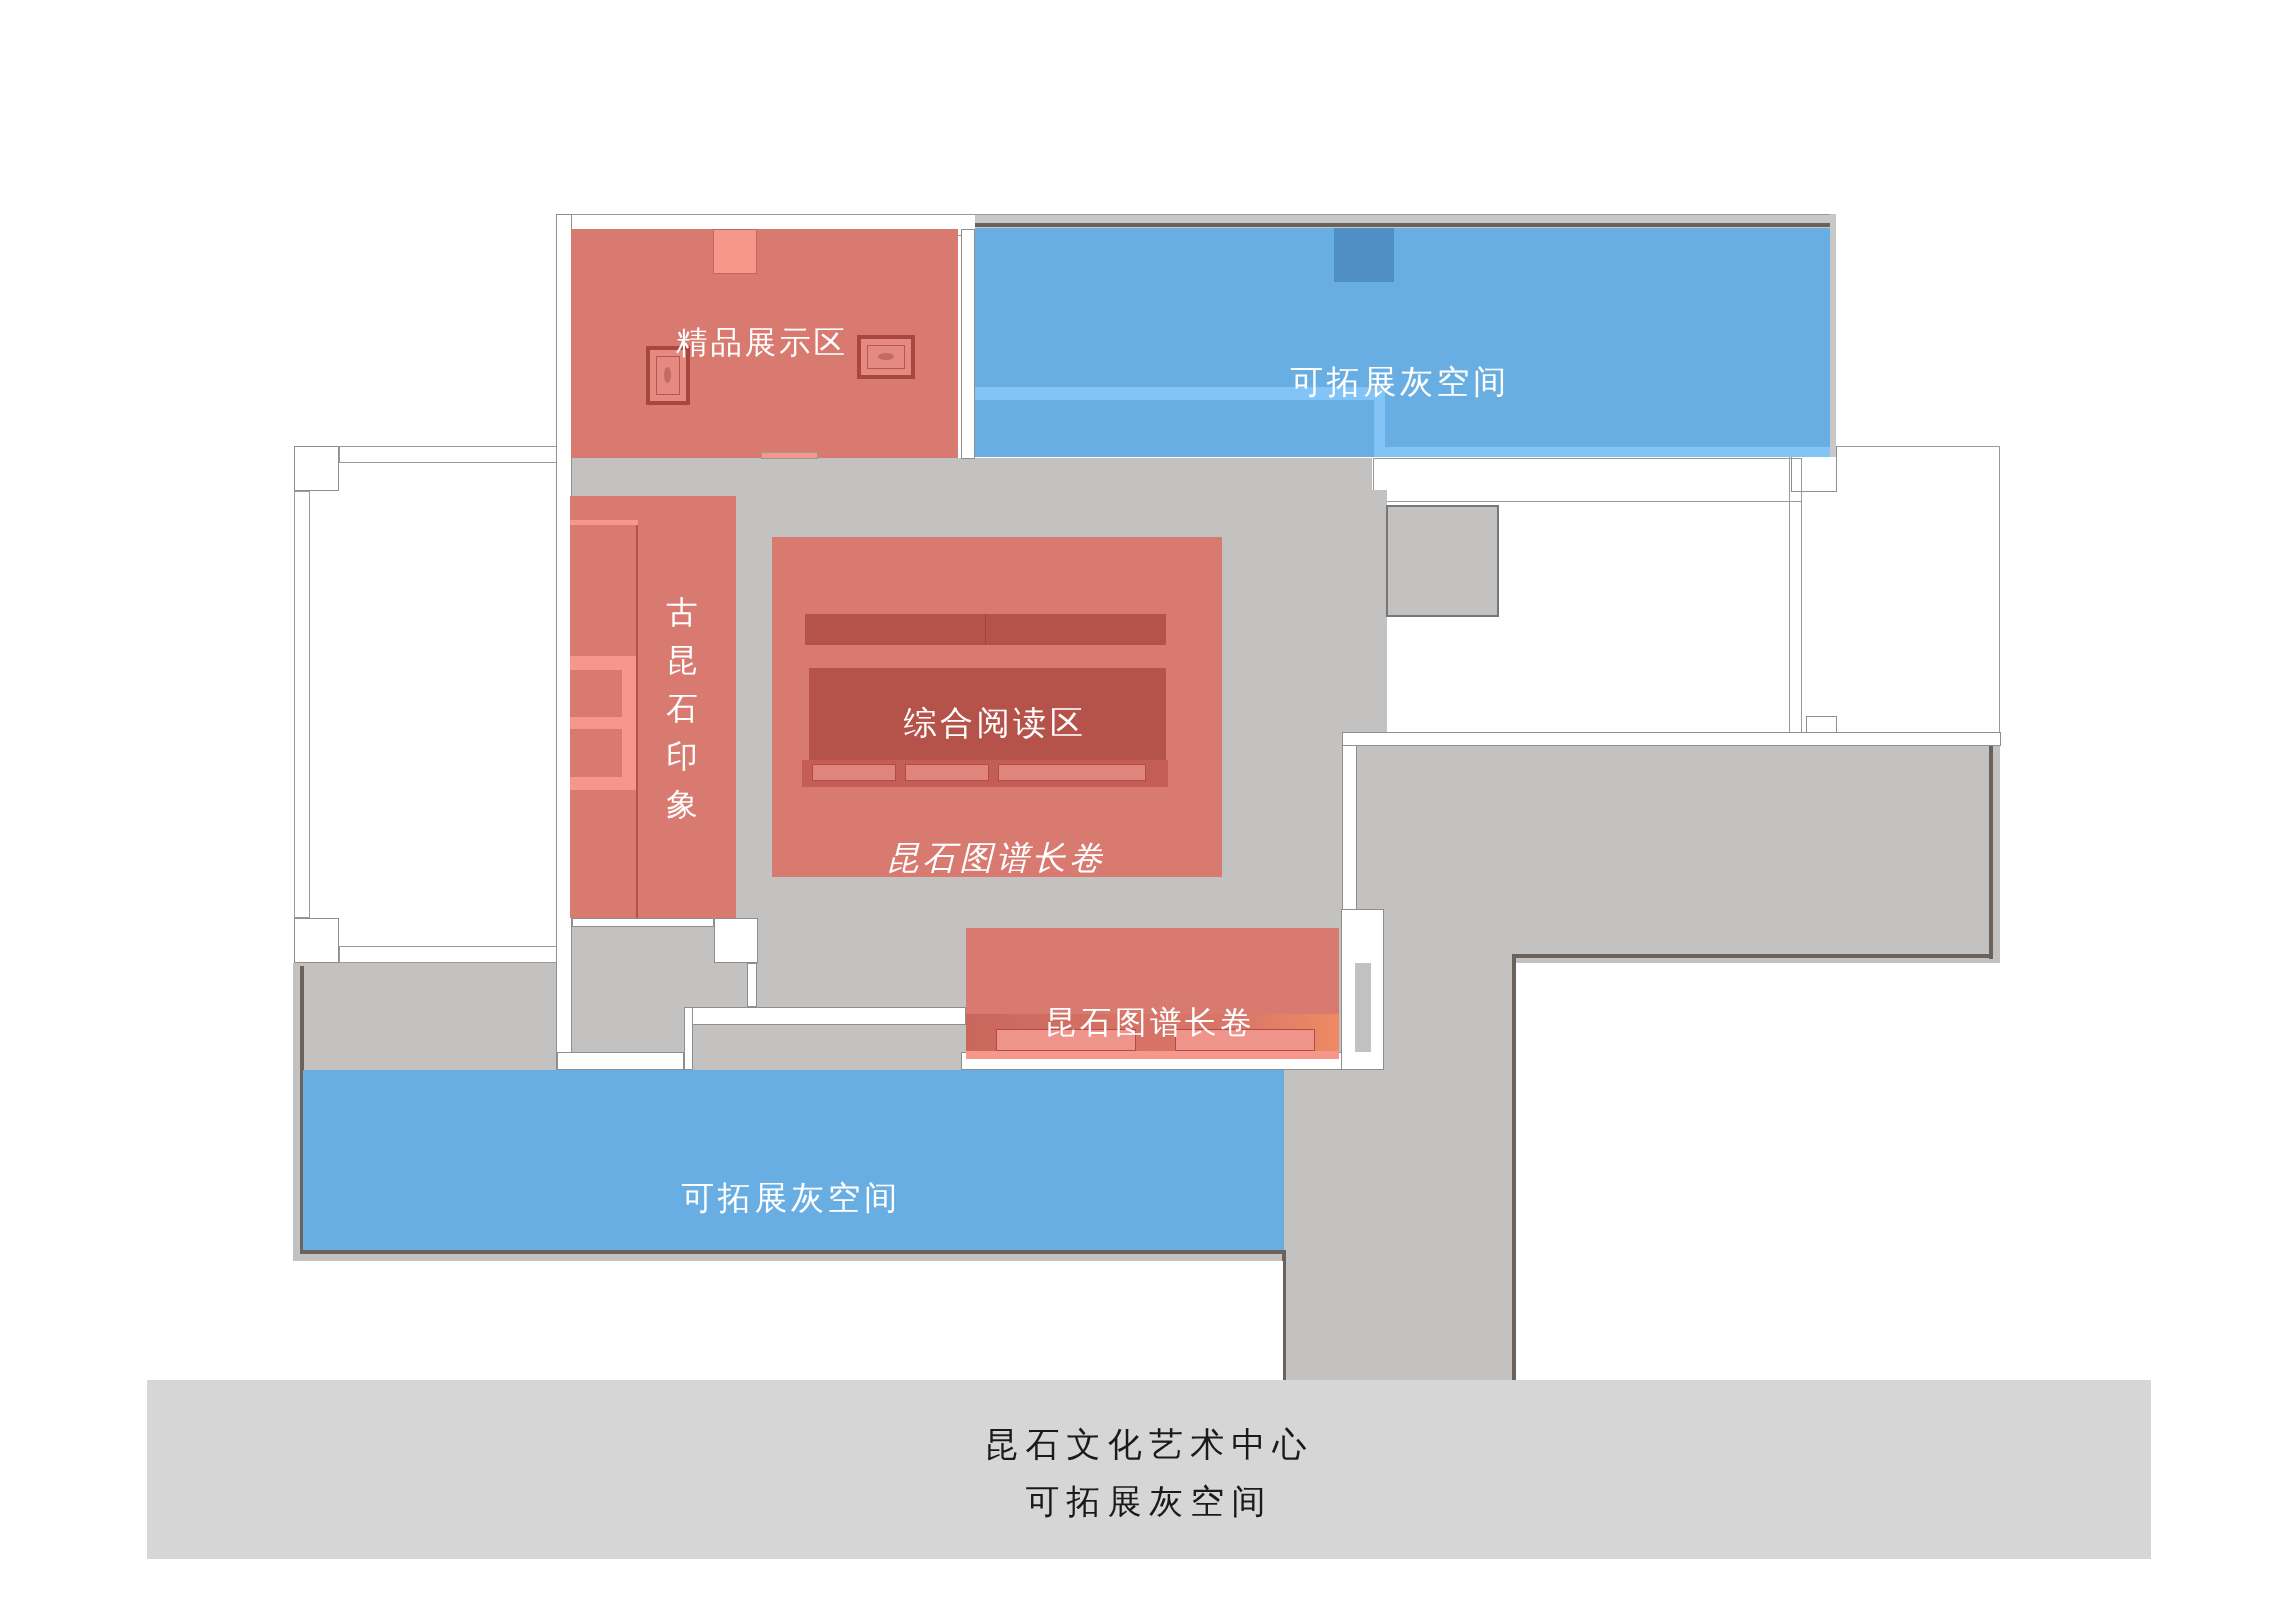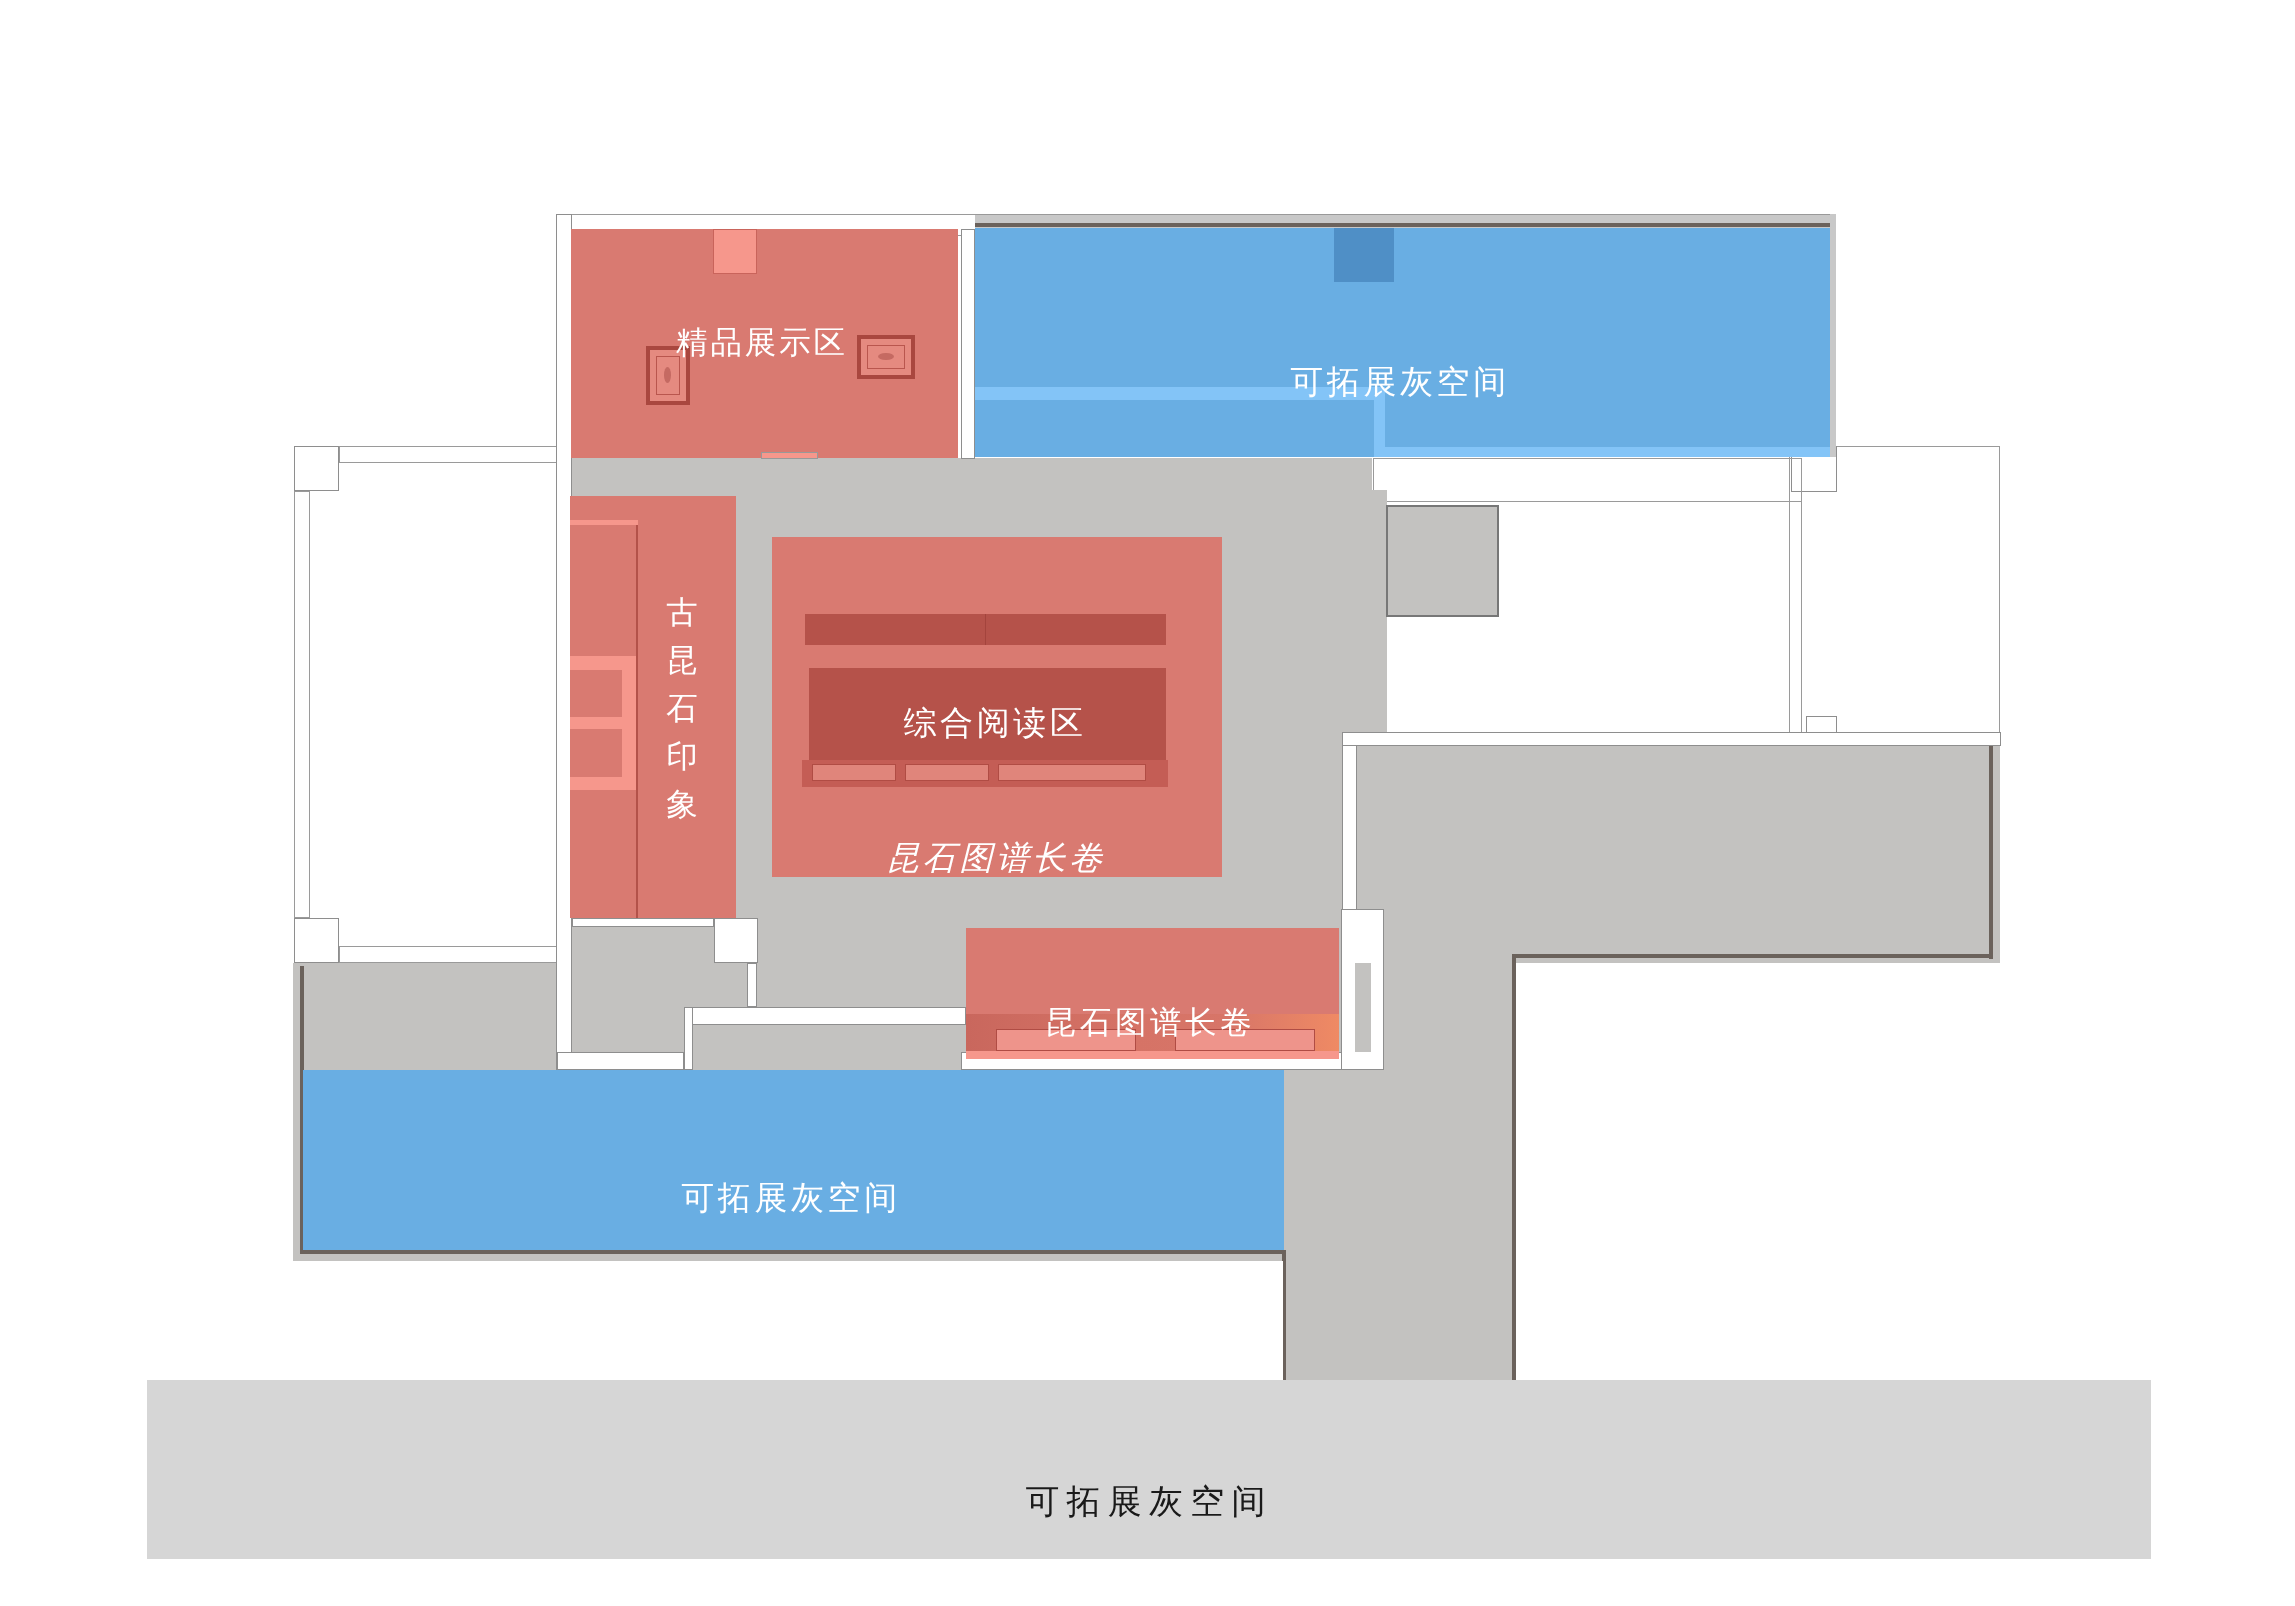--- a/index.html
+++ b/index.html
@@ -138,15 +138,16 @@
     <div class="abs lightblue" style="left:399px;top:159px;width:10.7px;height:70px;"></div>
     <div class="abs lightblue" style="left:409px;top:219px;width:446px;height:10px;"></div>
   </div>
   <span class="label" style="left:1400px;top:345px;font-size:33px;letter-spacing:3.6px;">可拓展灰空间</span>
 
   <div class="abs blue" style="left:303px;top:1070px;width:981px;height:180px;"></div>
   <span class="label" style="left:791px;top:1161px;font-size:33px;letter-spacing:3.6px;">可拓展灰空间</span>
 </div>
 
 <div class="footer">
+  <div class="ftitle" style="top:42px;">昆石文化艺术中心</div>
   <div class="ftitle" style="top:99px;">可拓展灰空间</div>
 </div>
 
 
 </body></html>

